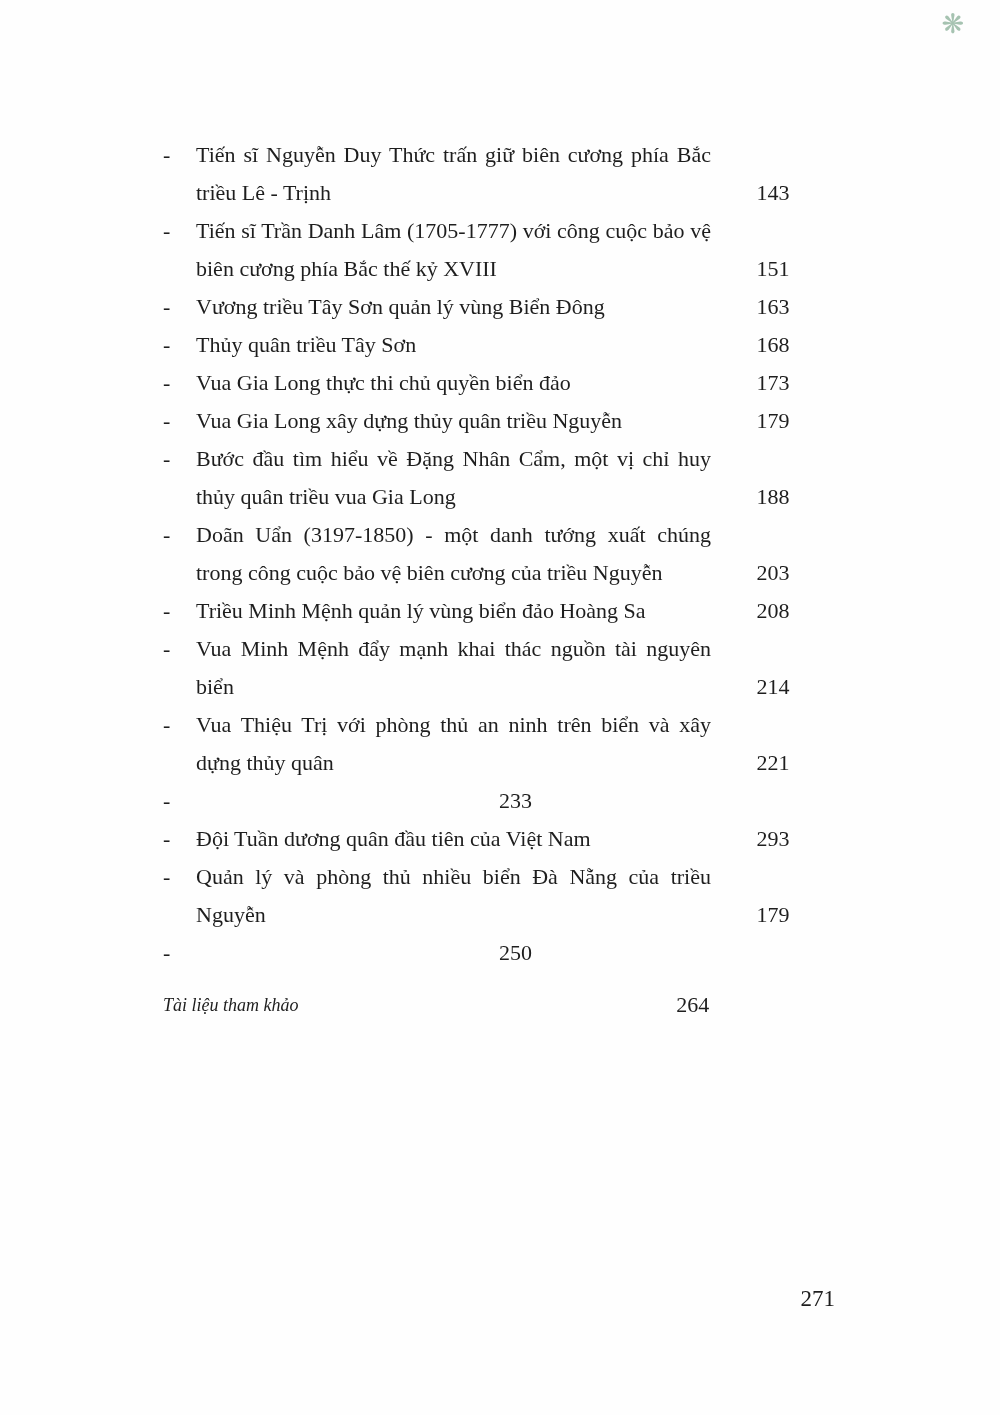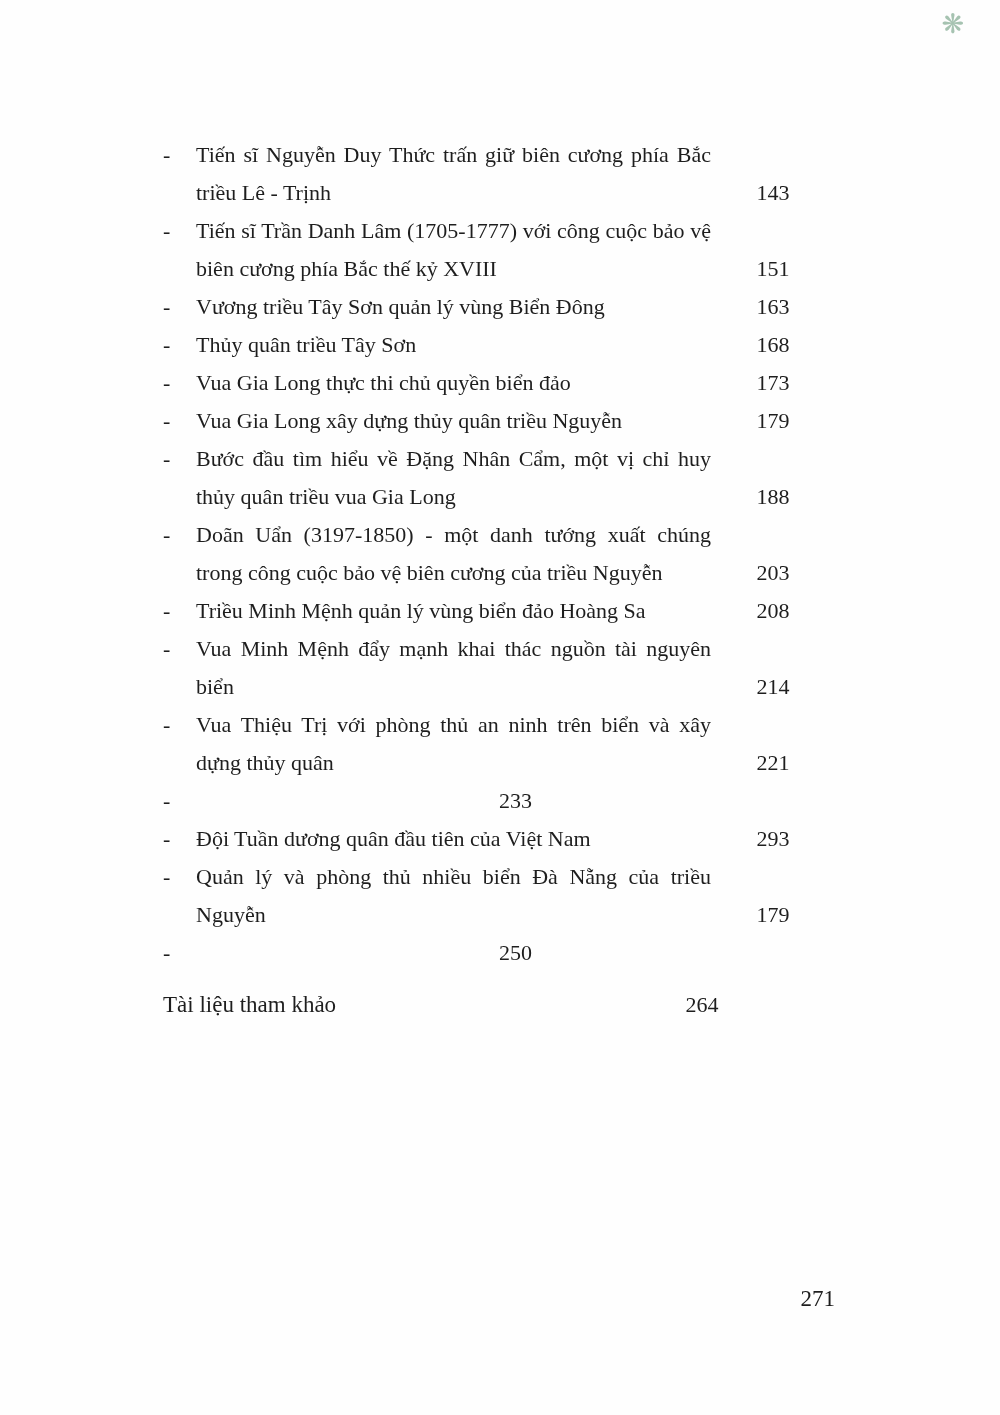--- a/index.html
+++ b/index.html
@@ -50,21 +50,22 @@
     text-align: center;
     white-space: nowrap;
   }
   .footer-row {
     display: flex;
     align-items: flex-end;
     margin-top: 14px;
   }
   .footer-text {
     flex: 1 1 auto;
-    font-size: 23px;
+    font-style: italic;
+    font-size: 18px;
   }
   .page-number {
     position: absolute;
     top: 1286px;
     right: 165px;
     font-size: 23px;
   }
 </style>
 </head>
 <body>

